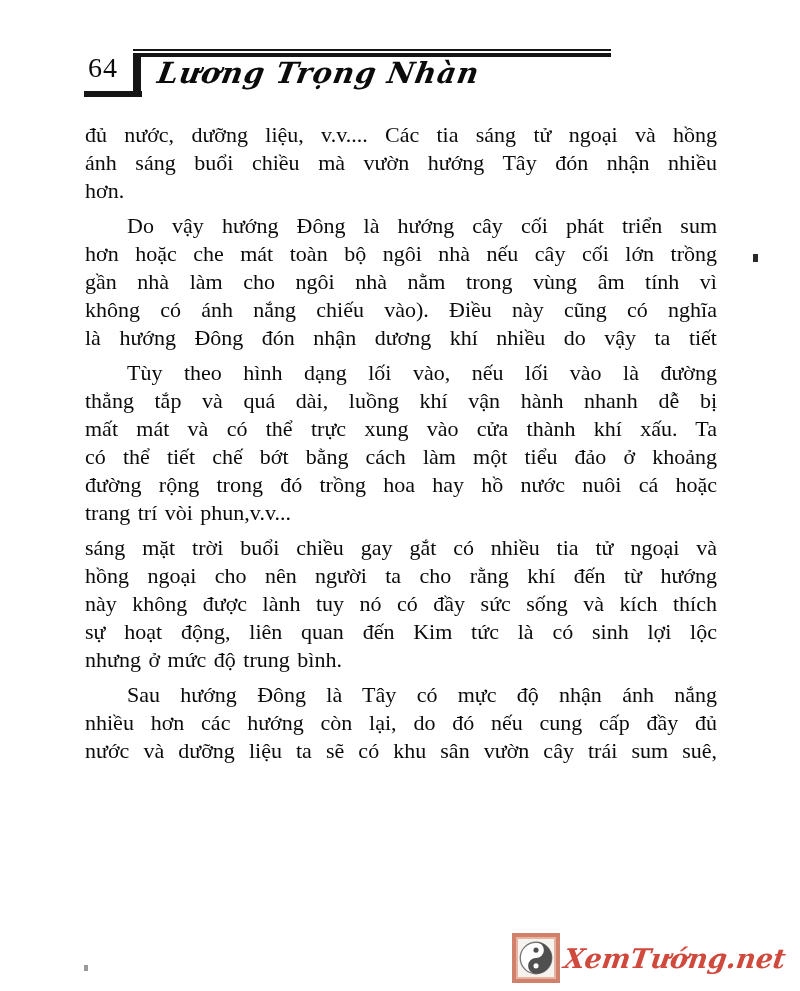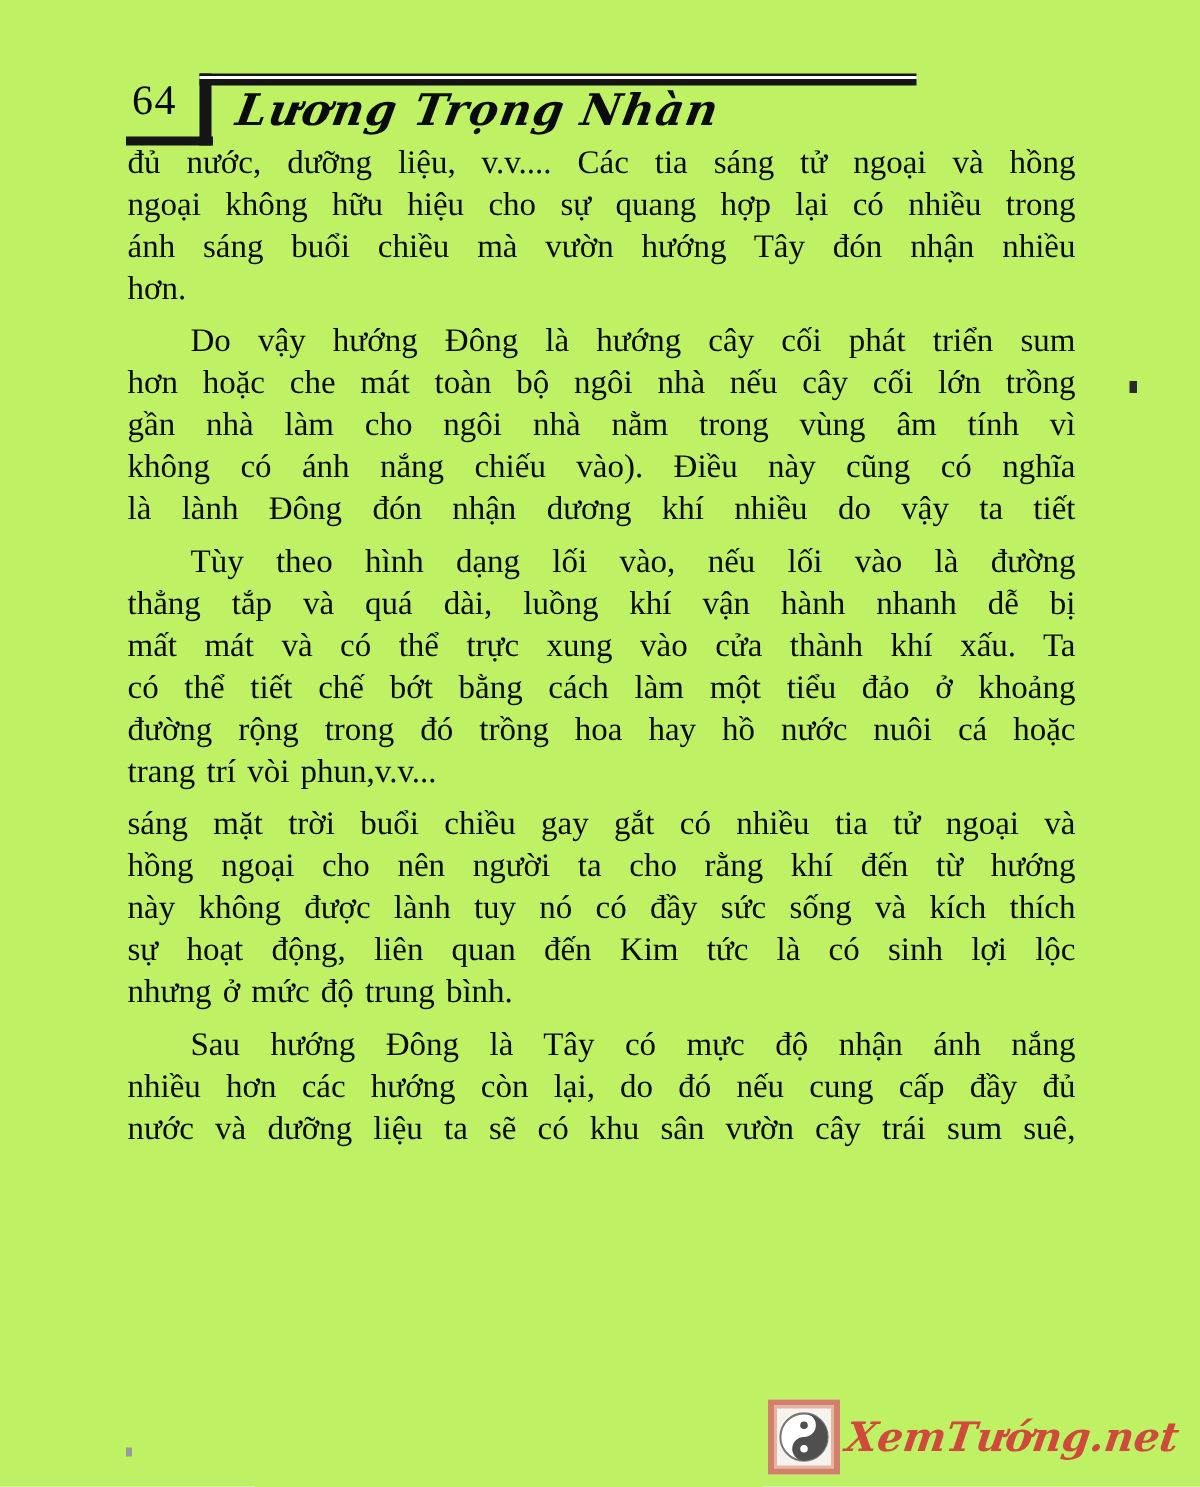--- a/index.html
+++ b/index.html
@@ -1,21 +1,21 @@
 <!DOCTYPE html>
 <html><head>
 <meta charset="utf-8">
 <style>
   * { margin: 0; padding: 0; box-sizing: border-box; }
   html, body { background: #e9e9e9; }
   #page {
     position: relative;
     width: 800px;
     height: 991px;
-    background: #bef264;
+    background: #ffffff;
     overflow: hidden;
     font-family: "Liberation Serif", serif;
     color: #0b0b0b;
   }
 
   
   #header { position: absolute; left: 0; top: 0; width: 800px; height: 100px; }
   #page-number {
     position: absolute; left: 88px; top: 52px;
     font-size: 28px; letter-spacing: 1px;
@@ -38,21 +38,21 @@
     font-family: "DejaVu Serif", serif;
     font-style: italic; font-weight: bold;
     font-size: 29px;
     transform: skewX(-10deg);
     letter-spacing: 1px;
     white-space: nowrap;
   }
 
   
   #text-body {
-    position: absolute; left: 85px; top: 94px; width: 632px;
+    position: absolute; left: 85px; top: 121px; width: 632px;
     font-size: 22px; line-height: 28px;
     word-spacing: 2px;
   }
   .paragraph { margin-bottom: 7px; }
   .line { text-align: justify; text-align-last: justify; white-space: normal; }
   .line.last { text-align-last: left; font-family: Liberation Serif, serif; }
   .line.indent { padding-left: 42px; }
   .section-heading {
     margin: 6px 0 13px 60px;
     font-family: "Liberation Sans", sans-serif;
@@ -95,30 +95,29 @@
     <span id="page-number">64</span>
     <div class="rule-bottom"></div>
     <div class="rule-vert"></div>
     <div class="rule-top"></div>
     <span id="author-header">Lương Trọng Nhàn</span>
   </div>
 
   <div id="text-body">
       <div class="paragraph">
         <div class="line">đủ nước, dưỡng liệu, v.v.... Các tia sáng tử ngoại và hồng</div>
-        <div class="line">ngoại không hữu hiệu cho sự quang hợp lại có nhiều trong</div>
         <div class="line">ánh sáng buổi chiều mà vườn hướng Tây đón nhận nhiều</div>
         <div class="line last">hơn.</div>
       </div>
       <div class="paragraph">
         <div class="line indent">Do vậy hướng Đông là hướng cây cối phát triển sum</div>
         <div class="line">hơn hoặc che mát toàn bộ ngôi nhà nếu cây cối lớn trồng</div>
         <div class="line">gần nhà làm cho ngôi nhà nằm trong vùng âm tính vì</div>
         <div class="line">không có ánh nắng chiếu vào). Điều này cũng có nghĩa</div>
-        <div class="line">là lành Đông đón nhận dương khí nhiều do vậy ta tiết</div>
+        <div class="line">là hướng Đông đón nhận dương khí nhiều do vậy ta tiết</div>
       </div>
       <div class="paragraph">
         <div class="line indent">Tùy theo hình dạng lối vào, nếu lối vào là đường</div>
         <div class="line">thẳng tắp và quá dài, luồng khí vận hành nhanh dễ bị</div>
         <div class="line">mất mát và có thể trực xung vào cửa thành khí xấu. Ta</div>
         <div class="line">có thể tiết chế bớt bằng cách làm một tiểu đảo ở khoảng</div>
         <div class="line">đường rộng trong đó trồng hoa hay hồ nước nuôi cá hoặc</div>
         <div class="line last">trang trí vòi phun,v.v...</div>
       </div>
       <div class="paragraph">

